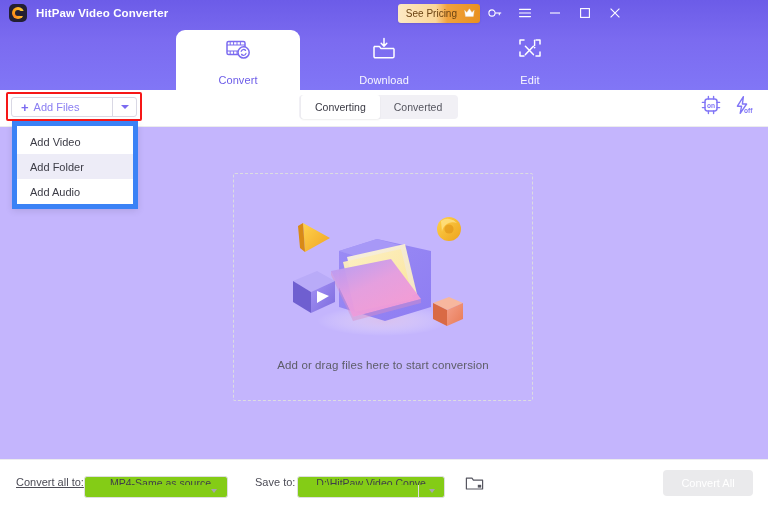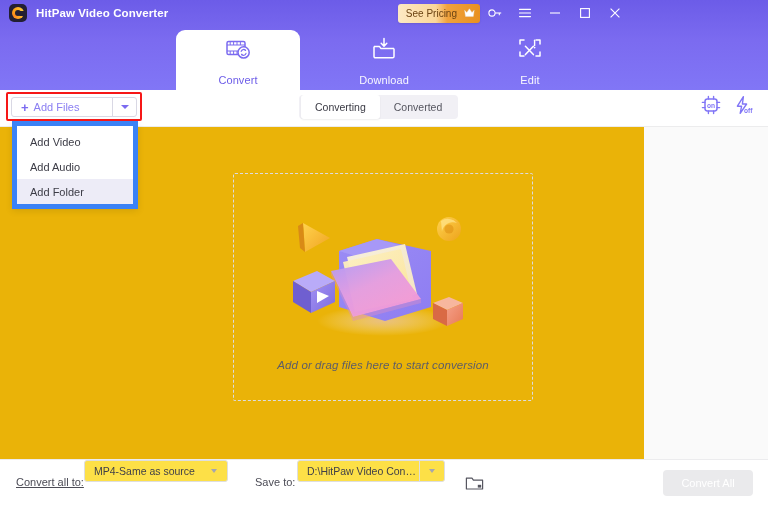--- a/index.html
+++ b/index.html
@@ -211,23 +211,22 @@
 
   .tb-tools {
     position: absolute; right: 14px; top: 94px;
     display: flex; align-items: center; gap: 10px;
   }
   .tool-ico { cursor: pointer; display: flex; }
 
   
   .main {
     position: absolute; left: 0; top: 127px;
-    width: 644px; height: 332px;
-    background: #eab308;
-    font-style: italic;
+    width: 768px; height: 332px;
+    background: #c4b5fd;
   }
   .dropzone {
     position: absolute; left: 233px; top: 46px;
     width: 300px; height: 228px;
     border: 1.6px dashed #dcdce0;
     border-radius: 2px;
     display: flex; flex-direction: column;
     align-items: center; justify-content: center;
     cursor: pointer;
   }
@@ -247,27 +246,28 @@
     border-top: 1px solid #ececee;
   }
   .b-label {
     position: absolute; top: 16px;
     font-size: 11px; color: #4c4c56;
     white-space: nowrap;
   }
   .lb-convert { left: 16px; text-decoration: underline; }
   .lb-saveto { left: 255px; }
   .select {
-    position: absolute; top: 0;
+    position: absolute; top: 16px;
     height: 22px;
     border: 1px solid #dededf;
     border-radius: 3px;
-    background: #fde047;
-    display: flex; align-items: center;
-    cursor: pointer;
+    background: #84cc16;
+    display: flex; align-items: center;
+    cursor: pointer;
+    flex-direction: column;
   }
   .sel-format { left: 84px; width: 144px; }
   .sel-save   { left: 297px; width: 148px; }
   .sel-text {
     margin-left: 9px;
     font-size: 10.5px; color: #3f3f49;
     white-space: nowrap; overflow: hidden;
     text-overflow: ellipsis;
   }
   .sel-arrow {
@@ -414,25 +414,25 @@
     <span class="af-split">
       <span class="caret"></span>
     </span>
   </div>
   <div class="addfiles-hl"></div>
 
   <div class="dropdown">
     <div class="dd-item">
       <span>Add Video</span>
     </div>
+    <div class="dd-item hovered">
+      <span>Add Folder</span>
+    </div>
     <div class="dd-item">
       <span>Add Audio</span>
-    </div>
-    <div class="dd-item hovered">
-      <span>Add Folder</span>
     </div>
   </div>
 
   <div class="seg-wrap">
     <div class="seg active">
       <span>Converting</span>
     </div>
     <div class="seg">
       <span>Converted</span>
     </div>

